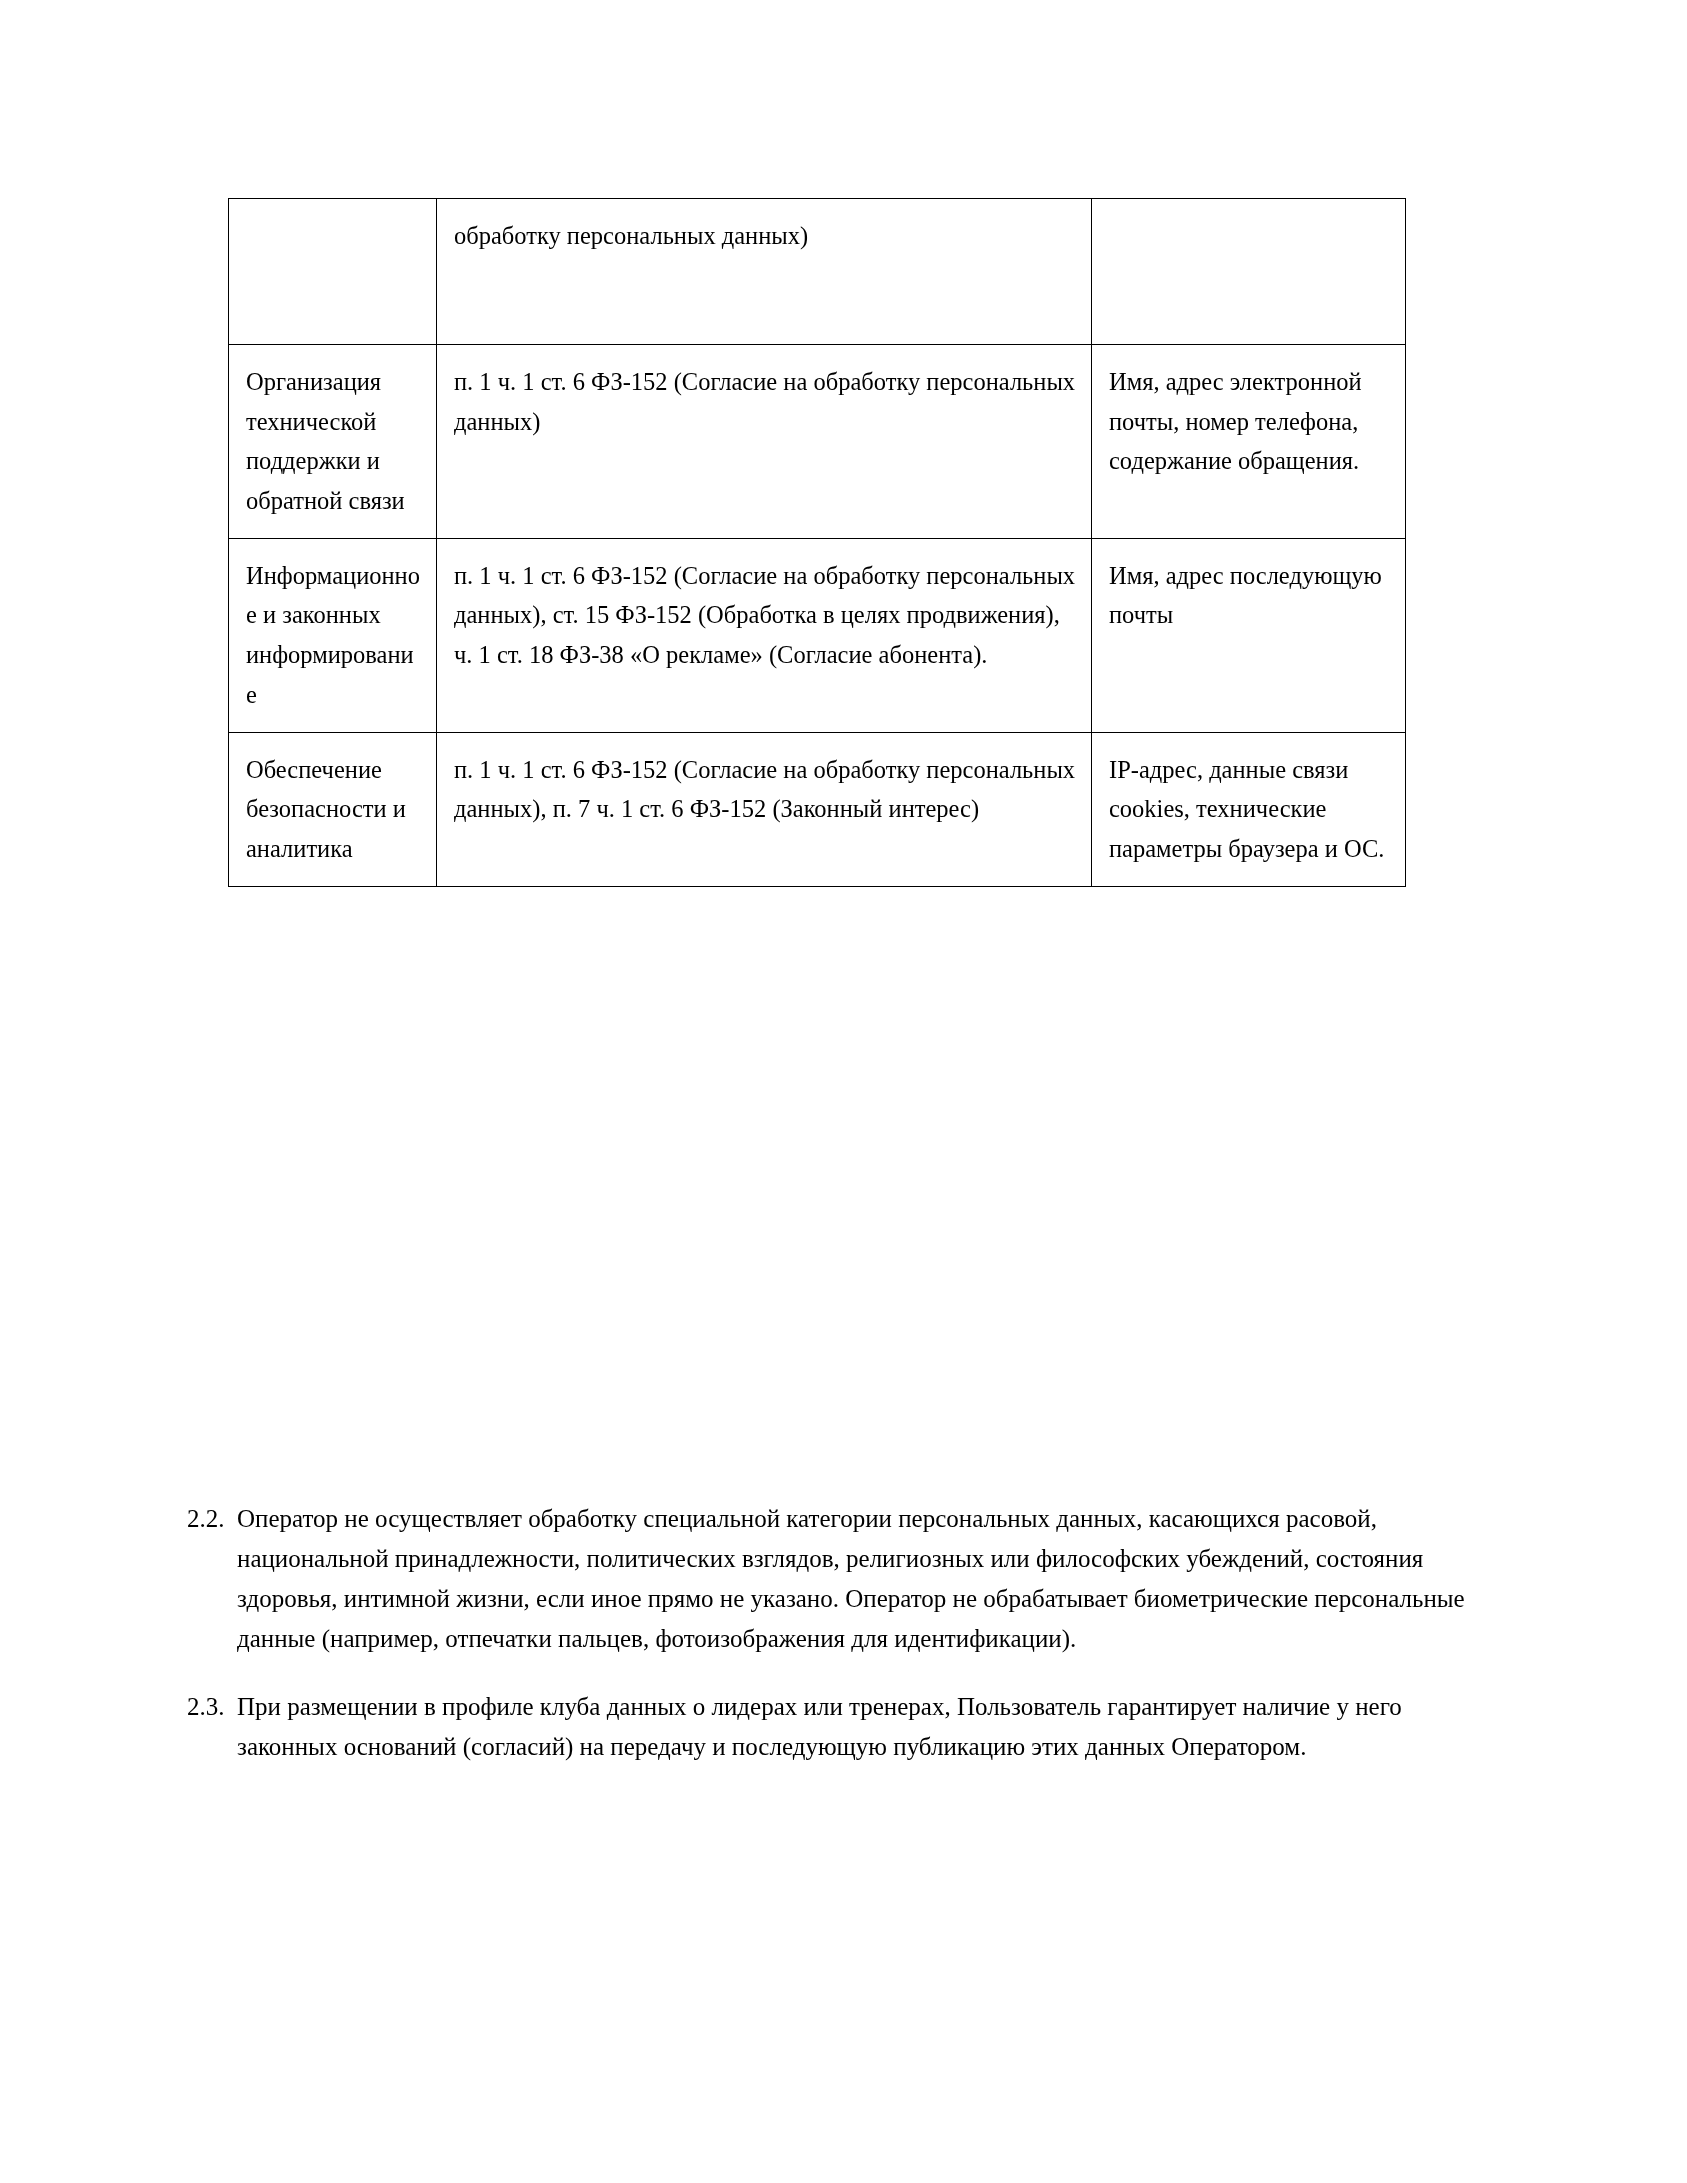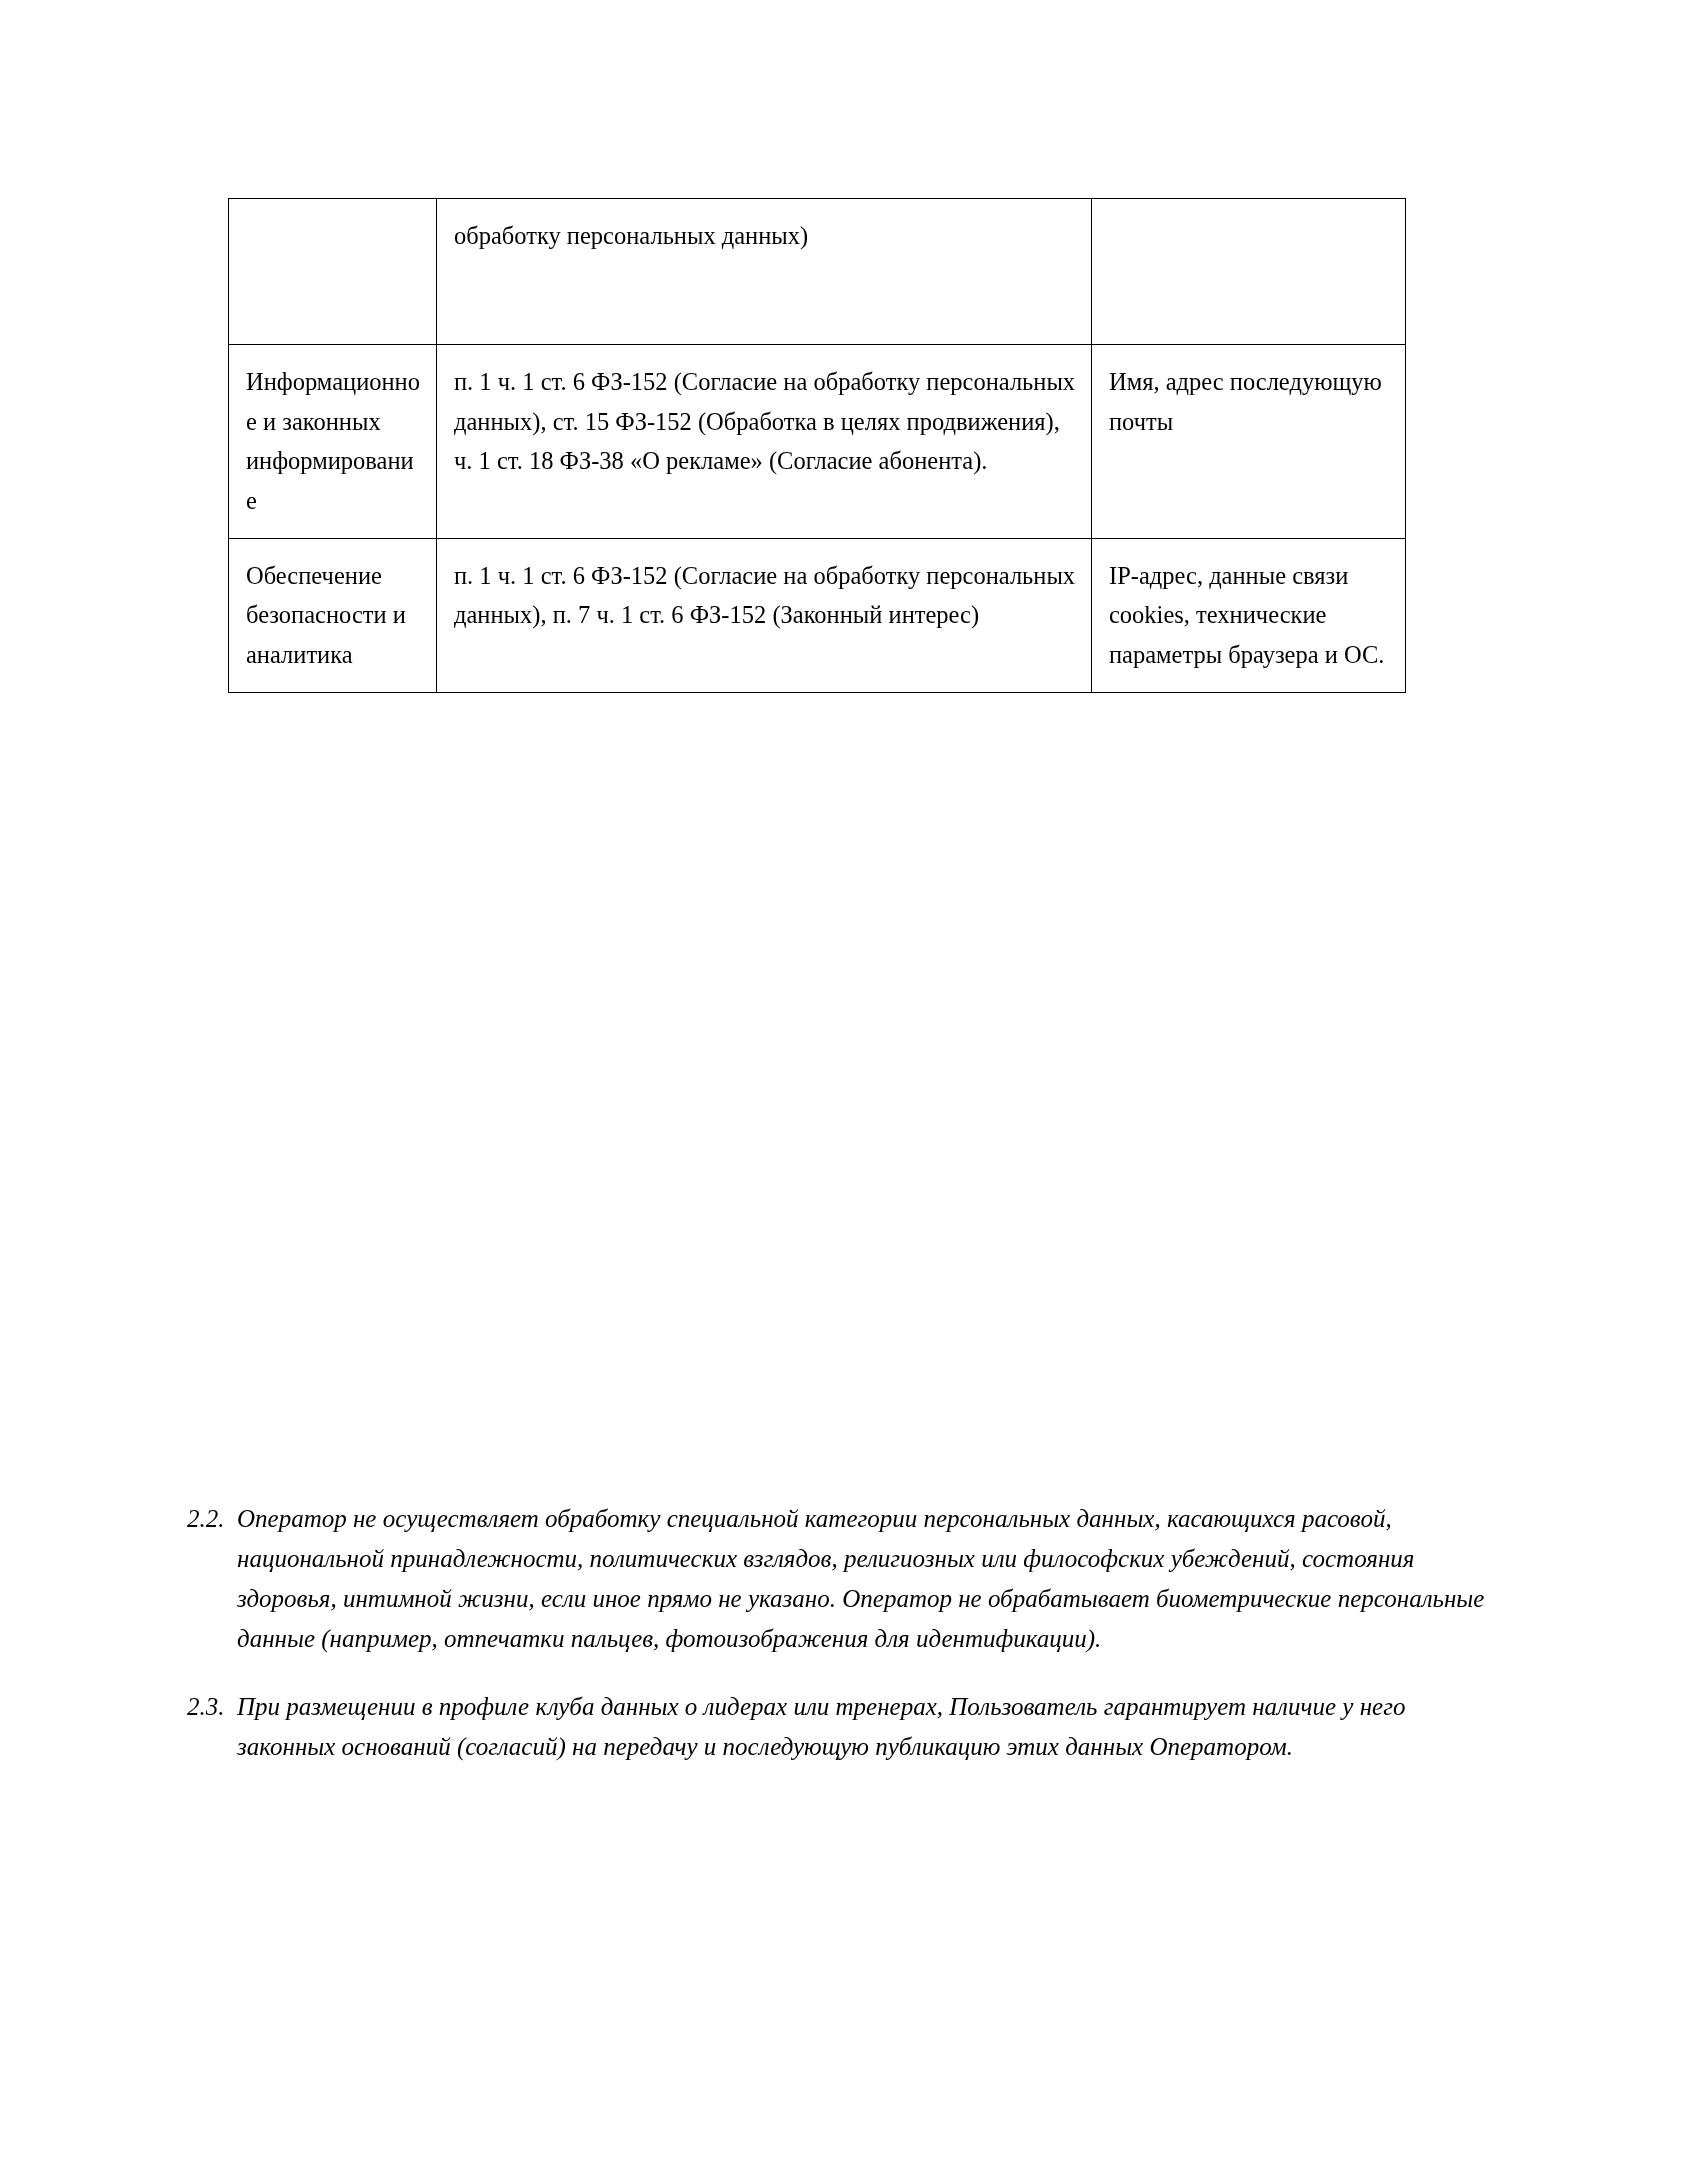--- a/index.html
+++ b/index.html
@@ -56,21 +56,20 @@
     left: 187px;
     width: 1317px;
   }
   .para {
     position: relative;
     font-size: 25px;
     line-height: 1.60;
     margin: 0 0 22.5px 0;
     padding-left: 50px;
     text-align: left;
-    font-style: italic;
   }
   .para .num {
     position: absolute;
     left: 0;
     top: 0;
     width: 50px;
     text-align: left;
   }
   .para .body { display: block; }
 </style>
@@ -89,20 +88,31 @@
       <tbody>
         <tr class="row-cont">
           <td>
             <p class="cell-p"></p>
           </td>
           <td>
             <p class="cell-p">обработку персональных данных)</p>
           </td>
           <td>
             <p class="cell-p"></p>
+          </td>
+        </tr>
+        <tr class="row-a">
+          <td>
+            <p class="cell-p">Организация технической поддержки и обратной связи</p>
+          </td>
+          <td>
+            <p class="cell-p">п. 1 ч. 1 ст. 6 ФЗ-152 (Согласие на обработку персональных данных)</p>
+          </td>
+          <td>
+            <p class="cell-p">Имя, адрес электронной почты, номер телефона, содержание обращения.</p>
           </td>
         </tr>
         <tr class="row-b">
           <td>
             <p class="cell-p">Информационное и законных информирование</p>
           </td>
           <td>
             <p class="cell-p">п. 1 ч. 1 ст. 6 ФЗ-152 (Согласие на обработку персональных данных), ст. 15 ФЗ-152 (Обработка в целях продвижения), ч. 1 ст. 18 ФЗ-38 «О рекламе» (Согласие абонента).</p>
           </td>
           <td>

